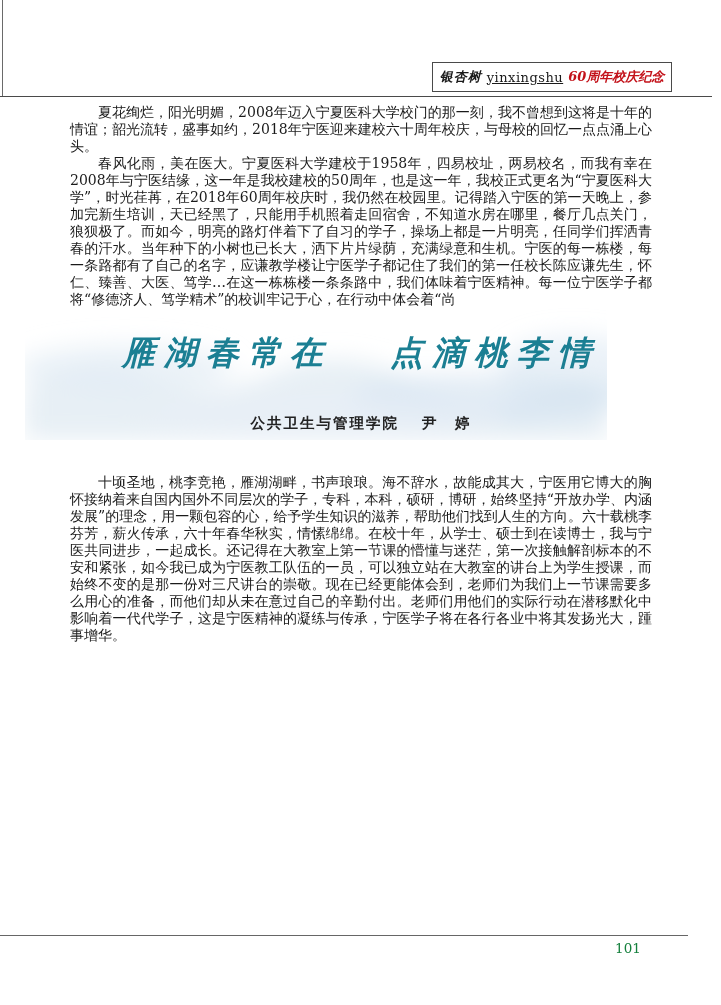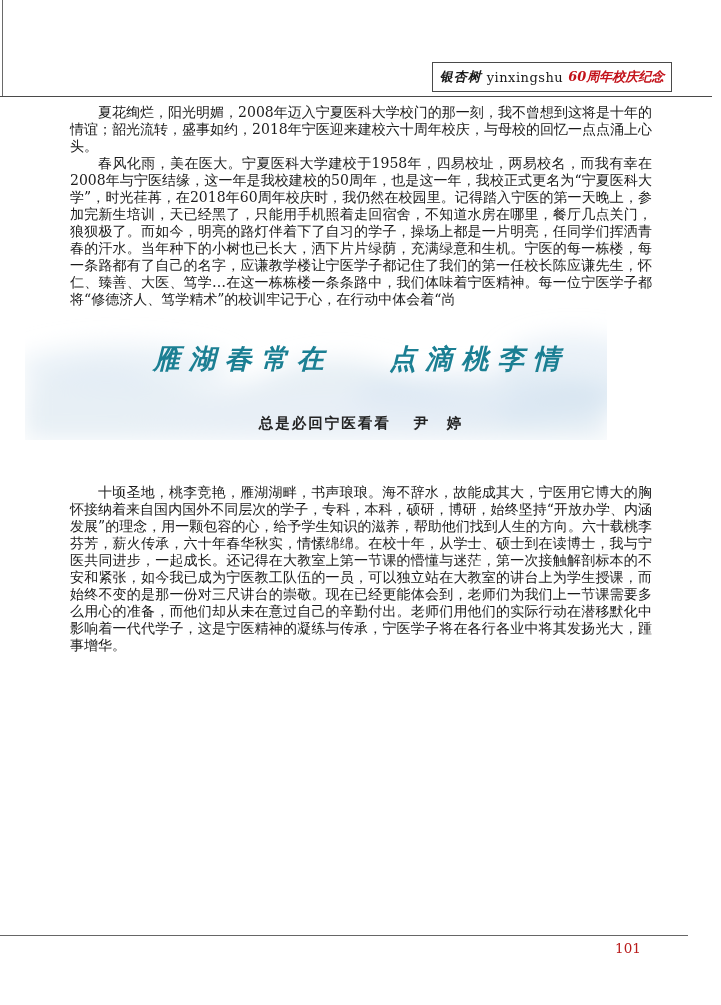--- a/index.html
+++ b/index.html
@@ -39,20 +39,21 @@
     white-space: nowrap;
   }
   .header-badge .brand {
     font-weight: bold;
     font-style: italic;
     letter-spacing: 1px;
   }
   .header-badge .pinyin {
     font-style: normal;
     letter-spacing: 0.5px;
+    text-decoration: underline;
   }
   .header-badge .anniv {
     color: var(--header_red, #c3121a);
     font-weight: bold;
     font-style: italic;
   }
   .header-rule {
     position: absolute;
     top: 96px;
     left: 0;
@@ -67,40 +68,40 @@
     top: 104px;
     width: 582px;
     font-size: 14px;
     line-height: 17px;
     text-align: justify;
   }
   .article-body p {
     margin: 0;
   }
   .article-body p.indent { text-indent: 2em; }
-  .article-body p.gap    { margin-top: 22px; }
+  .article-body p.gap    { margin-top: 12px; }
   
   .title-insert {
     position: relative;
     height: 152px;
     margin: 2px 0 4px 0;
     text-indent: 0;
   }
   .wash {
     position: absolute;
     left: -45px; right: -70px; top: -22px; bottom: -6px;
     pointer-events: none;
   }
   .article-title {
     position: absolute;
     left: 0; right: 0;
-    top: 40px;
+    top: 34px;
     margin: 0;
     text-align: center;
-    font-size: 27px;
+    font-size: 33px;
     font-weight: bold;
     font-style: italic;
     color: var(--title_teal, #1b7f93);
     letter-spacing: 9px;
     white-space: nowrap;
     z-index: 1;
   }
   .article-title .t-right { margin-left: 38px; }
   .byline {
     position: absolute;
@@ -123,21 +124,21 @@
     height: 1px;
     background: #666;
   }
   .page-number {
     position: absolute;
     top: 940px;
     left: 610px;
     width: 36px;
     text-align: center;
     font-size: 13.5px;
-    color: #b91c1c;
+    color: #15803d;
   }
 </style>
 </head>
 <body>
 
 <div class="page">
 
   <div class="left-edge-line"></div>
 
   <div class="header-badge">
@@ -165,21 +166,21 @@
           <ellipse cx="560" cy="130" rx="170" ry="30" fill="#cfe0ee" opacity="0.55"></ellipse>
           <ellipse cx="660" cy="95" rx="90" ry="40" fill="#d8e6f1" opacity="0.5"></ellipse>
           <ellipse cx="360" cy="150" rx="220" ry="26" fill="#e7eff6" opacity="0.6"></ellipse>
         </g>
       </svg>
       <h1 class="article-title">
         <span class="t-left">雁湖春常在</span>
         <span class="t-right">点滴桃李情</span>
       </h1>
       <div class="byline">
-        <span class="dept">总是必回宁医看看</span>
+        <span class="dept">公共卫生与管理学院</span>
         <span class="author">尹　婷</span>
       </div>
     </div>
 
     <p class="indent gap">十顷圣地，桃李竞艳，雁湖湖畔，书声琅琅。海不辞水，故能成其大，宁医用它博大的胸怀接纳着来自国内国外不同层次的学子，专科，本科，硕研，博研，始终坚持“开放办学、内涵发展”的理念，用一颗包容的心，给予学生知识的滋养，帮助他们找到人生的方向。六十载桃李芬芳，薪火传承，六十年春华秋实，情愫绵绵。在校十年，从学士、硕士到在读博士，我与宁医共同进步，一起成长。还记得在大教室上第一节课的懵懂与迷茫，第一次接触解剖标本的不安和紧张，如今我已成为宁医教工队伍的一员，可以独立站在大教室的讲台上为学生授课，而始终不变的是那一份对三尺讲台的崇敬。现在已经更能体会到，老师们为我们上一节课需要多么用心的准备，而他们却从未在意过自己的辛勤付出。老师们用他们的实际行动在潜移默化中影响着一代代学子，这是宁医精神的凝练与传承，宁医学子将在各行各业中将其发扬光大，踵事增华。</p>
 
   </div>
 
   <div class="footer-rule"></div>
   <div class="page-number">101</div>

